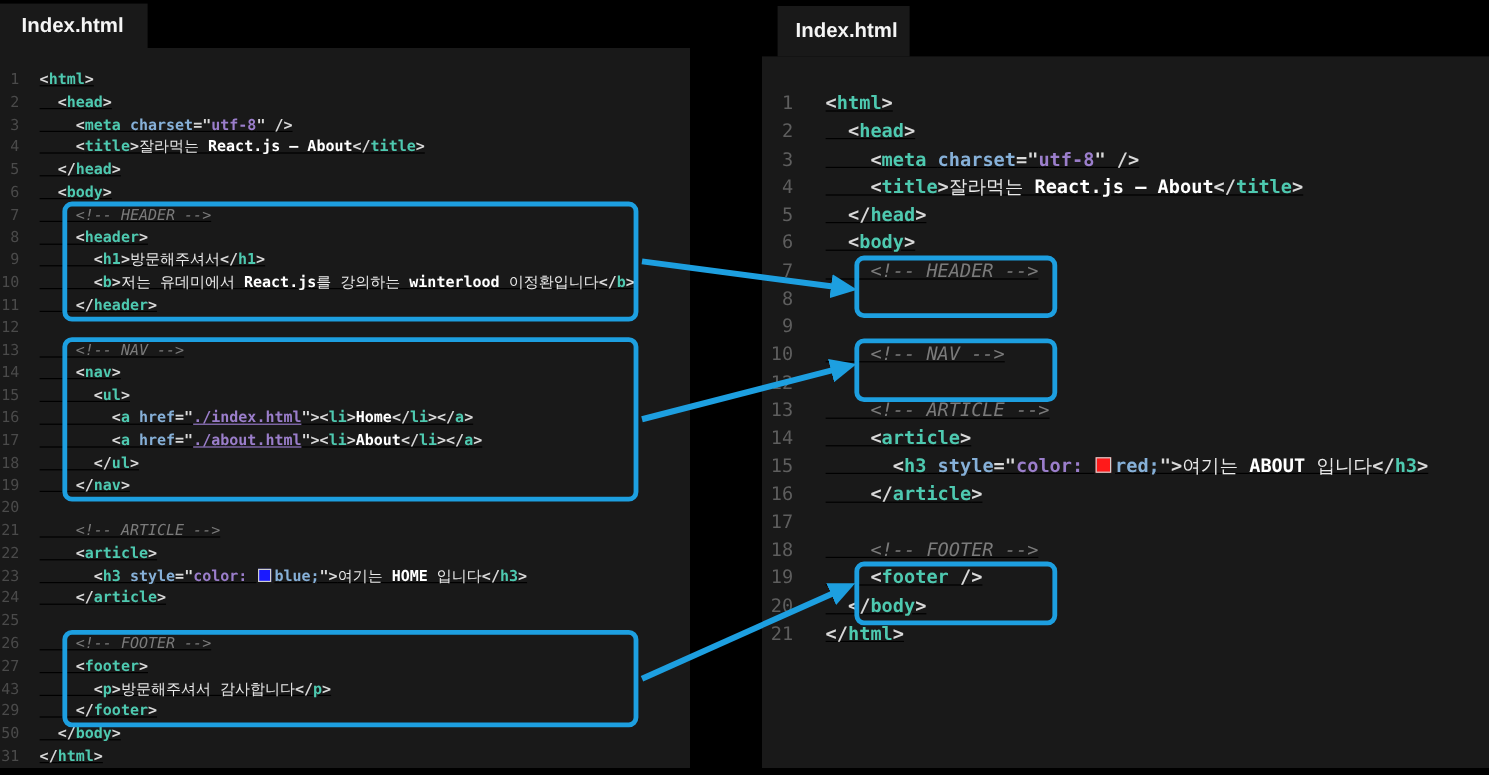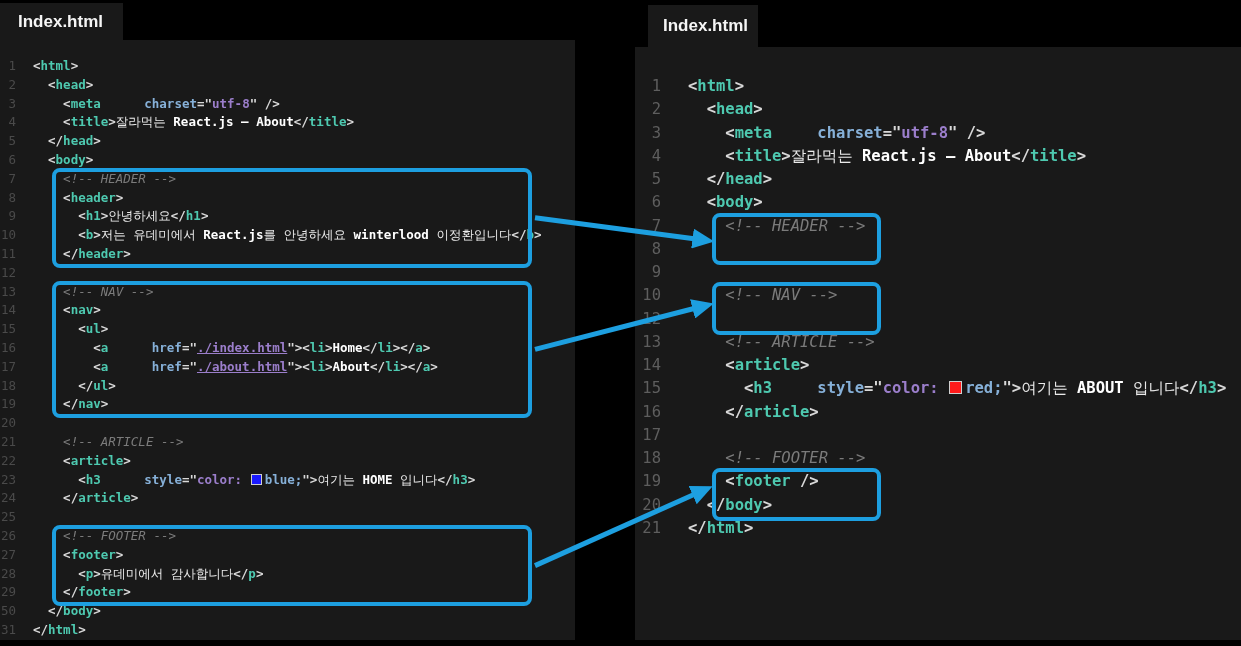--- a/index.html
+++ b/index.html
@@ -12,24 +12,24 @@
   #right-panel{left:635px;top:47px;width:606px;height:593px;}
   .codewrap{position:relative;}
   #left-code{padding-top:17px;}
   #right-code{padding-top:28px;}
   .line{display:flex;}
   #left-panel .line{font:700 12.5px/18.8px "DejaVu Sans Mono",monospace;height:18.8px;}
   #right-panel .line{font:700 15.5px/23.25px "DejaVu Sans Mono",monospace;height:23.25px;}
   .ln{display:inline-block;text-align:right;font-weight:400;flex:none;}
   #left-panel .ln{width:16px;margin-right:17px;color:var(--ln-left,#4a4a4a);}
   #right-panel .ln{width:26px;margin-right:27px;color:var(--ln-right,#5e5e5e);}
-  .code{white-space:pre;}
+  .code{white-space:pre;text-decoration:underline;}
   .p{color:var(--punc,#d9d9d9);}
   .t{color:var(--tag,#4ec9b0);}
-  .a{color:var(--attr,#86b0d8);margin-left:36px;}
+  .a{color:var(--attr,#86b0d8);}
   .s,.k{color:var(--str,#9b7ecb);}
   .u{color:var(--str,#9b7ecb);text-decoration:underline;}
   .v{color:var(--attr,#86b0d8);}
   .c{color:var(--comment,#7b7b7b);font-style:italic;font-weight:400;}
   .x{color:var(--text,#eaeaea);font-weight:400;}
   .b{color:var(--textb,#ffffff);margin-top:38px;}
   .w{display:inline-block;width:0.72em;height:0.72em;border:1px solid #cfcfcf;margin:0 3px 0 1px;vertical-align:-1px;}
   .hbox{position:absolute;border:4px solid var(--accent,#1d9fe0);border-radius:8px;box-sizing:border-box;z-index:3;}
   #arrows-overlay{position:absolute;left:0;top:0;z-index:5;pointer-events:none;}
   #arrows-overlay line{stroke:var(--accent,#1d9fe0);stroke-width:5;}
@@ -69,25 +69,25 @@
         <div class="line">
           <span class="ln">7</span>
           <span class="code"><span class="c">    &lt;!-- HEADER --&gt;</span></span>
         </div>
         <div class="line">
           <span class="ln">8</span>
           <span class="code"><span class="p">    &lt;</span><span class="t">header</span><span class="p">&gt;</span></span>
         </div>
         <div class="line">
           <span class="ln">9</span>
-          <span class="code"><span class="p">      &lt;</span><span class="t">h1</span><span class="p">&gt;</span><span class="x">안녕하세요</span><span class="p">&lt;/</span><span class="t">h1</span><span class="p">&gt;</span></span>
+          <span class="code"><span class="p">      &lt;</span><span class="t">h1</span><span class="p">&gt;</span><span class="x">방문해주셔서</span><span class="p">&lt;/</span><span class="t">h1</span><span class="p">&gt;</span></span>
         </div>
         <div class="line">
           <span class="ln">10</span>
-          <span class="code"><span class="p">      &lt;</span><span class="t">b</span><span class="p">&gt;</span><span class="x">저는 유데미에서 </span><span class="b">React.js</span><span class="x">를 안녕하세요 </span><span class="b">winterlood</span><span class="x"> 이정환입니다</span><span class="p">&lt;/</span><span class="t">b</span><span class="p">&gt;</span></span>
+          <span class="code"><span class="p">      &lt;</span><span class="t">b</span><span class="p">&gt;</span><span class="x">저는 유데미에서 </span><span class="b">React.js</span><span class="x">를 강의하는 </span><span class="b">winterlood</span><span class="x"> 이정환입니다</span><span class="p">&lt;/</span><span class="t">b</span><span class="p">&gt;</span></span>
         </div>
         <div class="line">
           <span class="ln">11</span>
           <span class="code"><span class="p">    &lt;/</span><span class="t">header</span><span class="p">&gt;</span></span>
         </div>
         <div class="line">
           <span class="ln">12</span>
           <span class="code"></span>
         </div>
         <div class="line">
@@ -144,22 +144,22 @@
         </div>
         <div class="line">
           <span class="ln">26</span>
           <span class="code"><span class="c">    &lt;!-- FOOTER --&gt;</span></span>
         </div>
         <div class="line">
           <span class="ln">27</span>
           <span class="code"><span class="p">    &lt;</span><span class="t">footer</span><span class="p">&gt;</span></span>
         </div>
         <div class="line">
-          <span class="ln">28</span>
-          <span class="code"><span class="p">      &lt;</span><span class="t">p</span><span class="p">&gt;</span><span class="x">유데미에서 감사합니다</span><span class="p">&lt;/</span><span class="t">p</span><span class="p">&gt;</span></span>
+          <span class="ln">43</span>
+          <span class="code"><span class="p">      &lt;</span><span class="t">p</span><span class="p">&gt;</span><span class="x">방문해주셔서 감사합니다</span><span class="p">&lt;/</span><span class="t">p</span><span class="p">&gt;</span></span>
         </div>
         <div class="line">
           <span class="ln">29</span>
           <span class="code"><span class="p">    &lt;/</span><span class="t">footer</span><span class="p">&gt;</span></span>
         </div>
         <div class="line">
           <span class="ln">50</span>
           <span class="code"><span class="p">  &lt;/</span><span class="t">body</span><span class="p">&gt;</span></span>
         </div>
         <div class="line">

